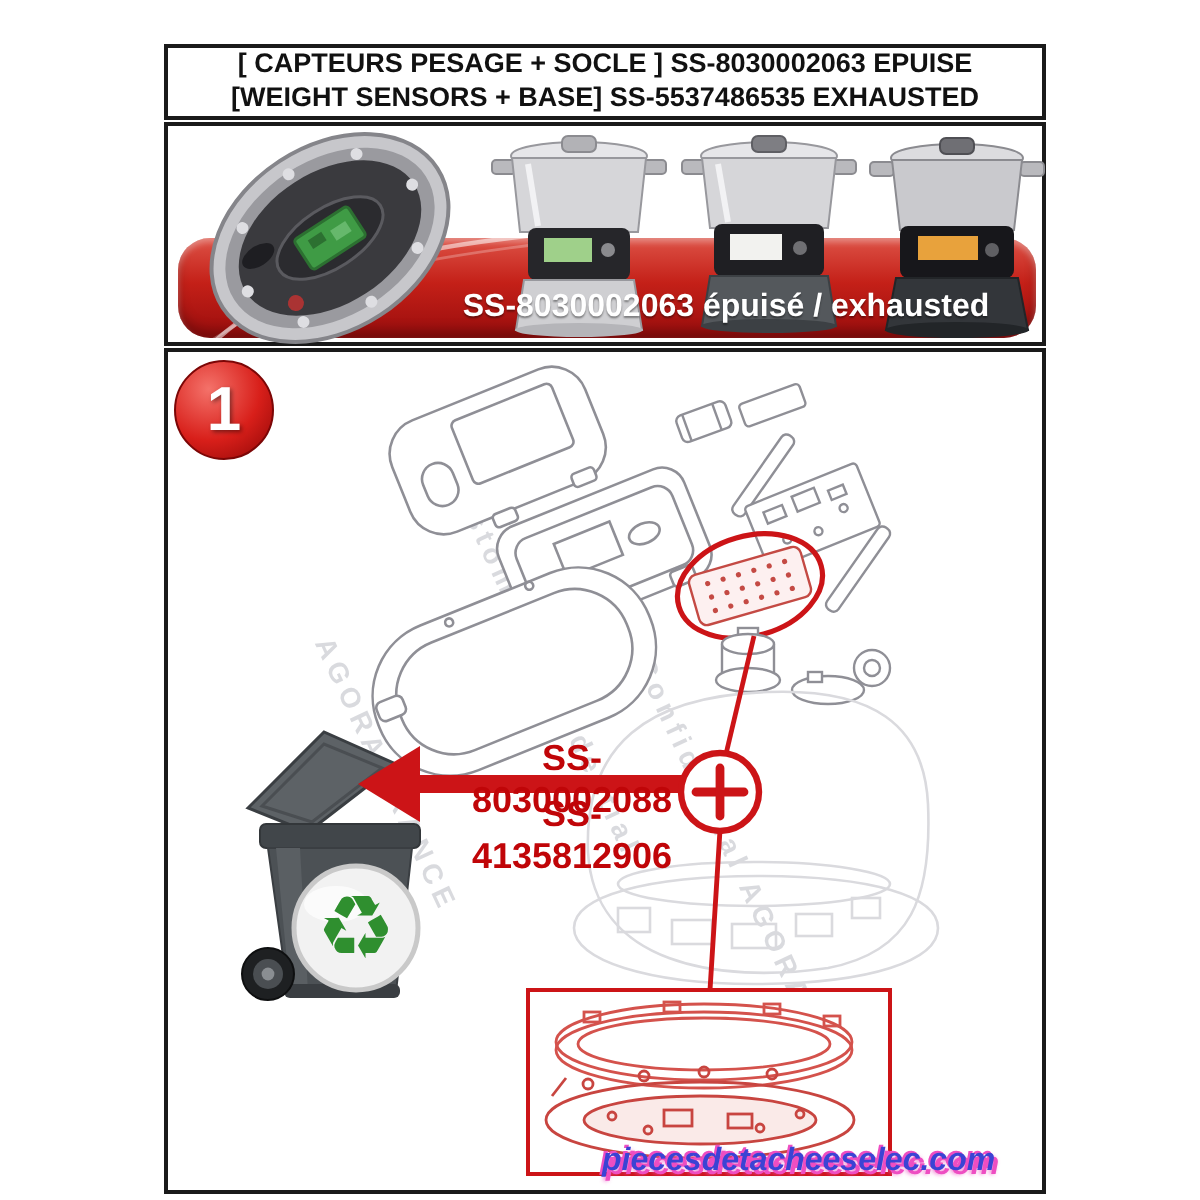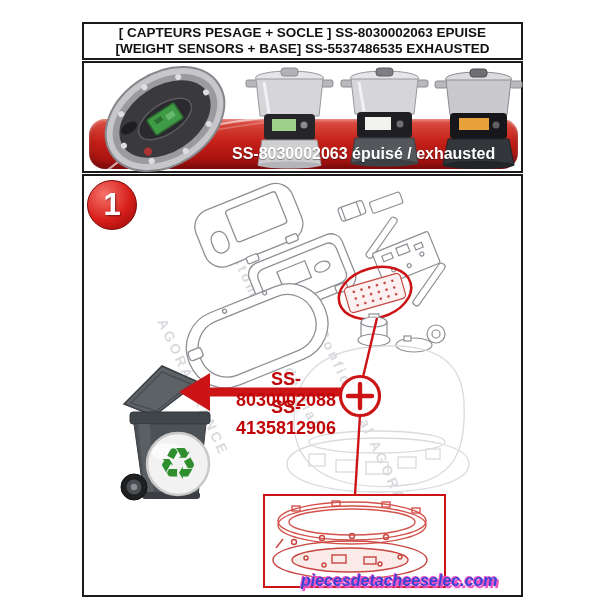--- a/index.html
+++ b/index.html
@@ -3,29 +3,29 @@
 <meta charset="utf-8">
 <style>
   html,body{margin:0;padding:0;}
   body{
     width:600px;height:600px;position:relative;background:#ffffff;
     font-family:"Liberation Sans", sans-serif;overflow:hidden;
   }
   .box{position:absolute;border:2px solid #1a1a1a;background:#fff;box-sizing:border-box;}
 
   
-  #header-box{left:82px;top:22px;width:441px;height:38px;display:flex;flex-direction:column;justify-content:center;}
+  #header-box{left:82px;top:22px;width:441px;height:38px;display:flex;flex-direction:column;justify-content:flex-start;}
   #header-box .hline{text-align:center;font-weight:bold;font-size:13.5px;line-height:16.5px;color:#111;letter-spacing:0;}
 
   
   #banner-box{left:82px;top:61px;width:441px;height:112px;}
   #red-banner{position:absolute;left:5px;top:56px;width:429px;height:50px;border-radius:16px;
     background:linear-gradient(180deg,#dd5246 0%,#c42018 45%,#9a0d0d 100%);
     box-shadow:inset 0 2px 3px rgba(255,255,255,.35), inset 0 -4px 6px rgba(0,0,0,.25);}
-  #banner-label{position:absolute;left:148px;top:82px;width:282px;
+  #banner-label{position:absolute;left:138px;top:82px;width:282px;text-align:center;
     color:#ffffff;font-weight:bold;font-size:16px;text-shadow:0 1px 1px rgba(0,0,0,.4);}
   .abs{position:absolute;}
 
   
   #main-box{left:82px;top:174px;width:441px;height:423px;}
   #step-badge{position:absolute;left:3px;top:4px;width:48px;height:48px;border-radius:50%;
     background:radial-gradient(circle at 34% 28%, #f4726a 0%, #d81f1a 55%, #8e0606 100%);
     border:1px solid #7c0606;color:#fff;font-weight:bold;font-size:31px;
     display:flex;align-items:center;justify-content:center;text-shadow:1px 1px 2px rgba(0,0,0,.45);z-index:6;}
   .wm{position:absolute;color:rgba(140,142,155,.33);font-size:14px;font-weight:bold;

